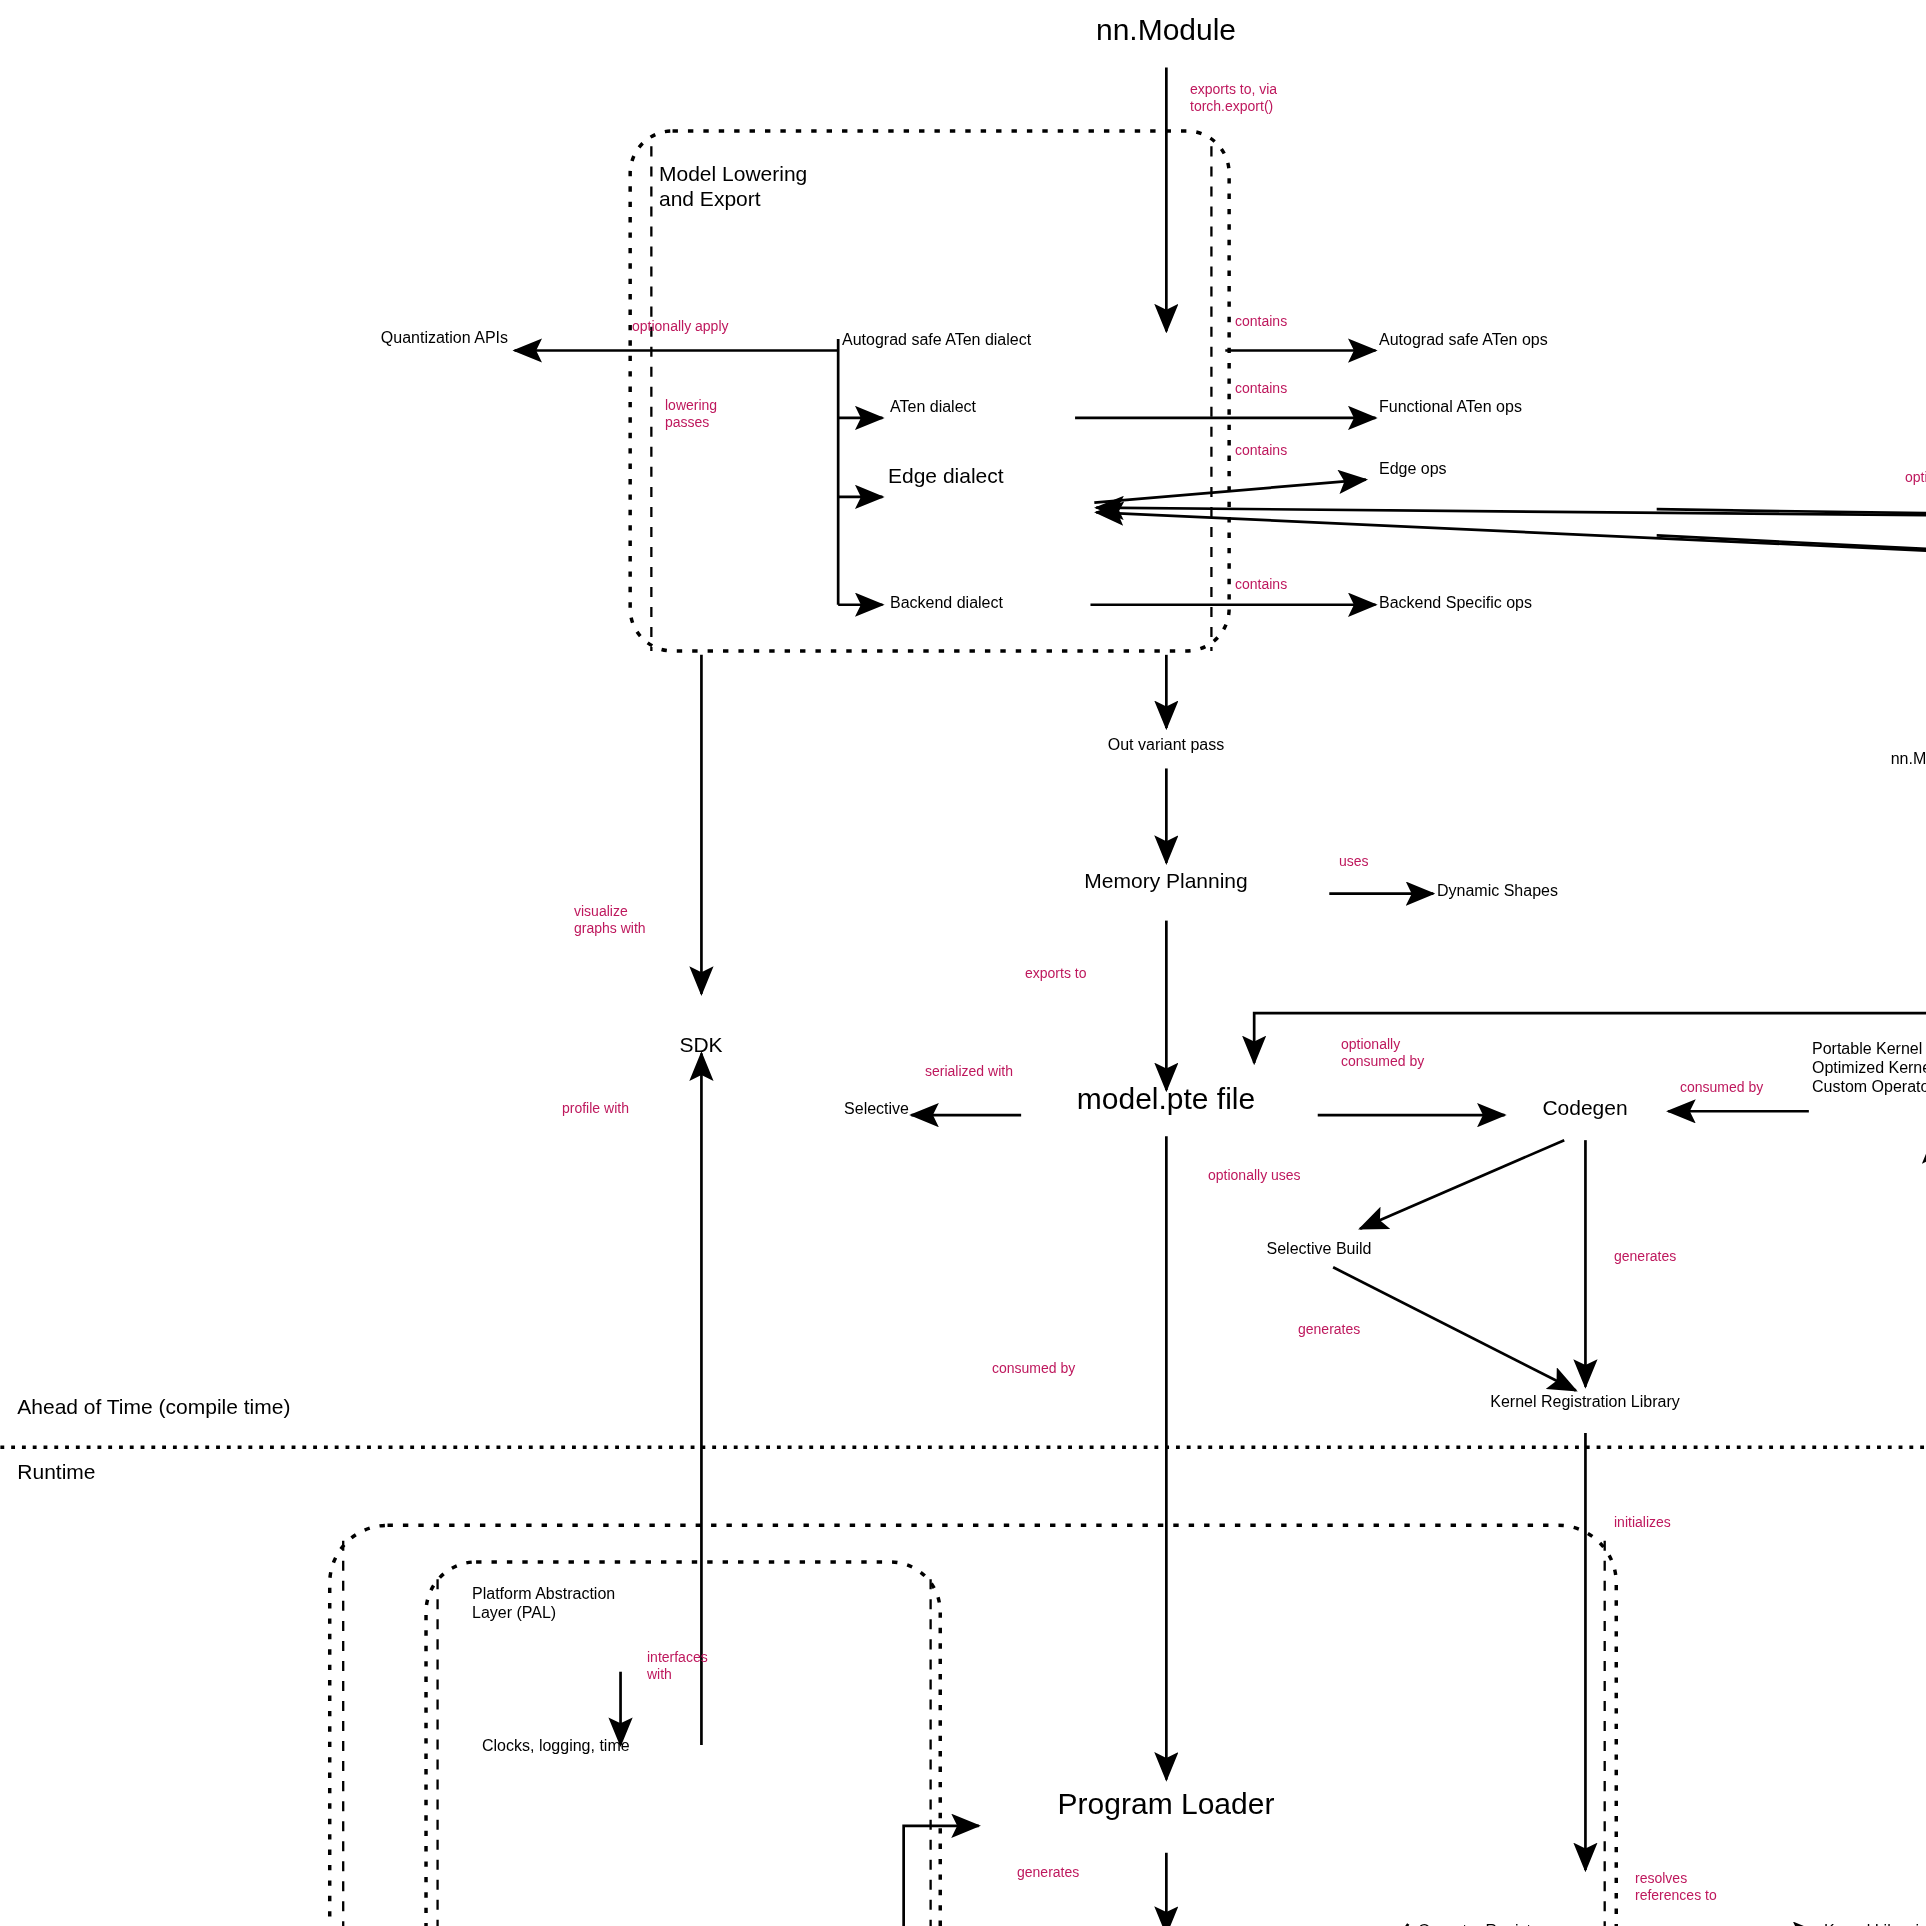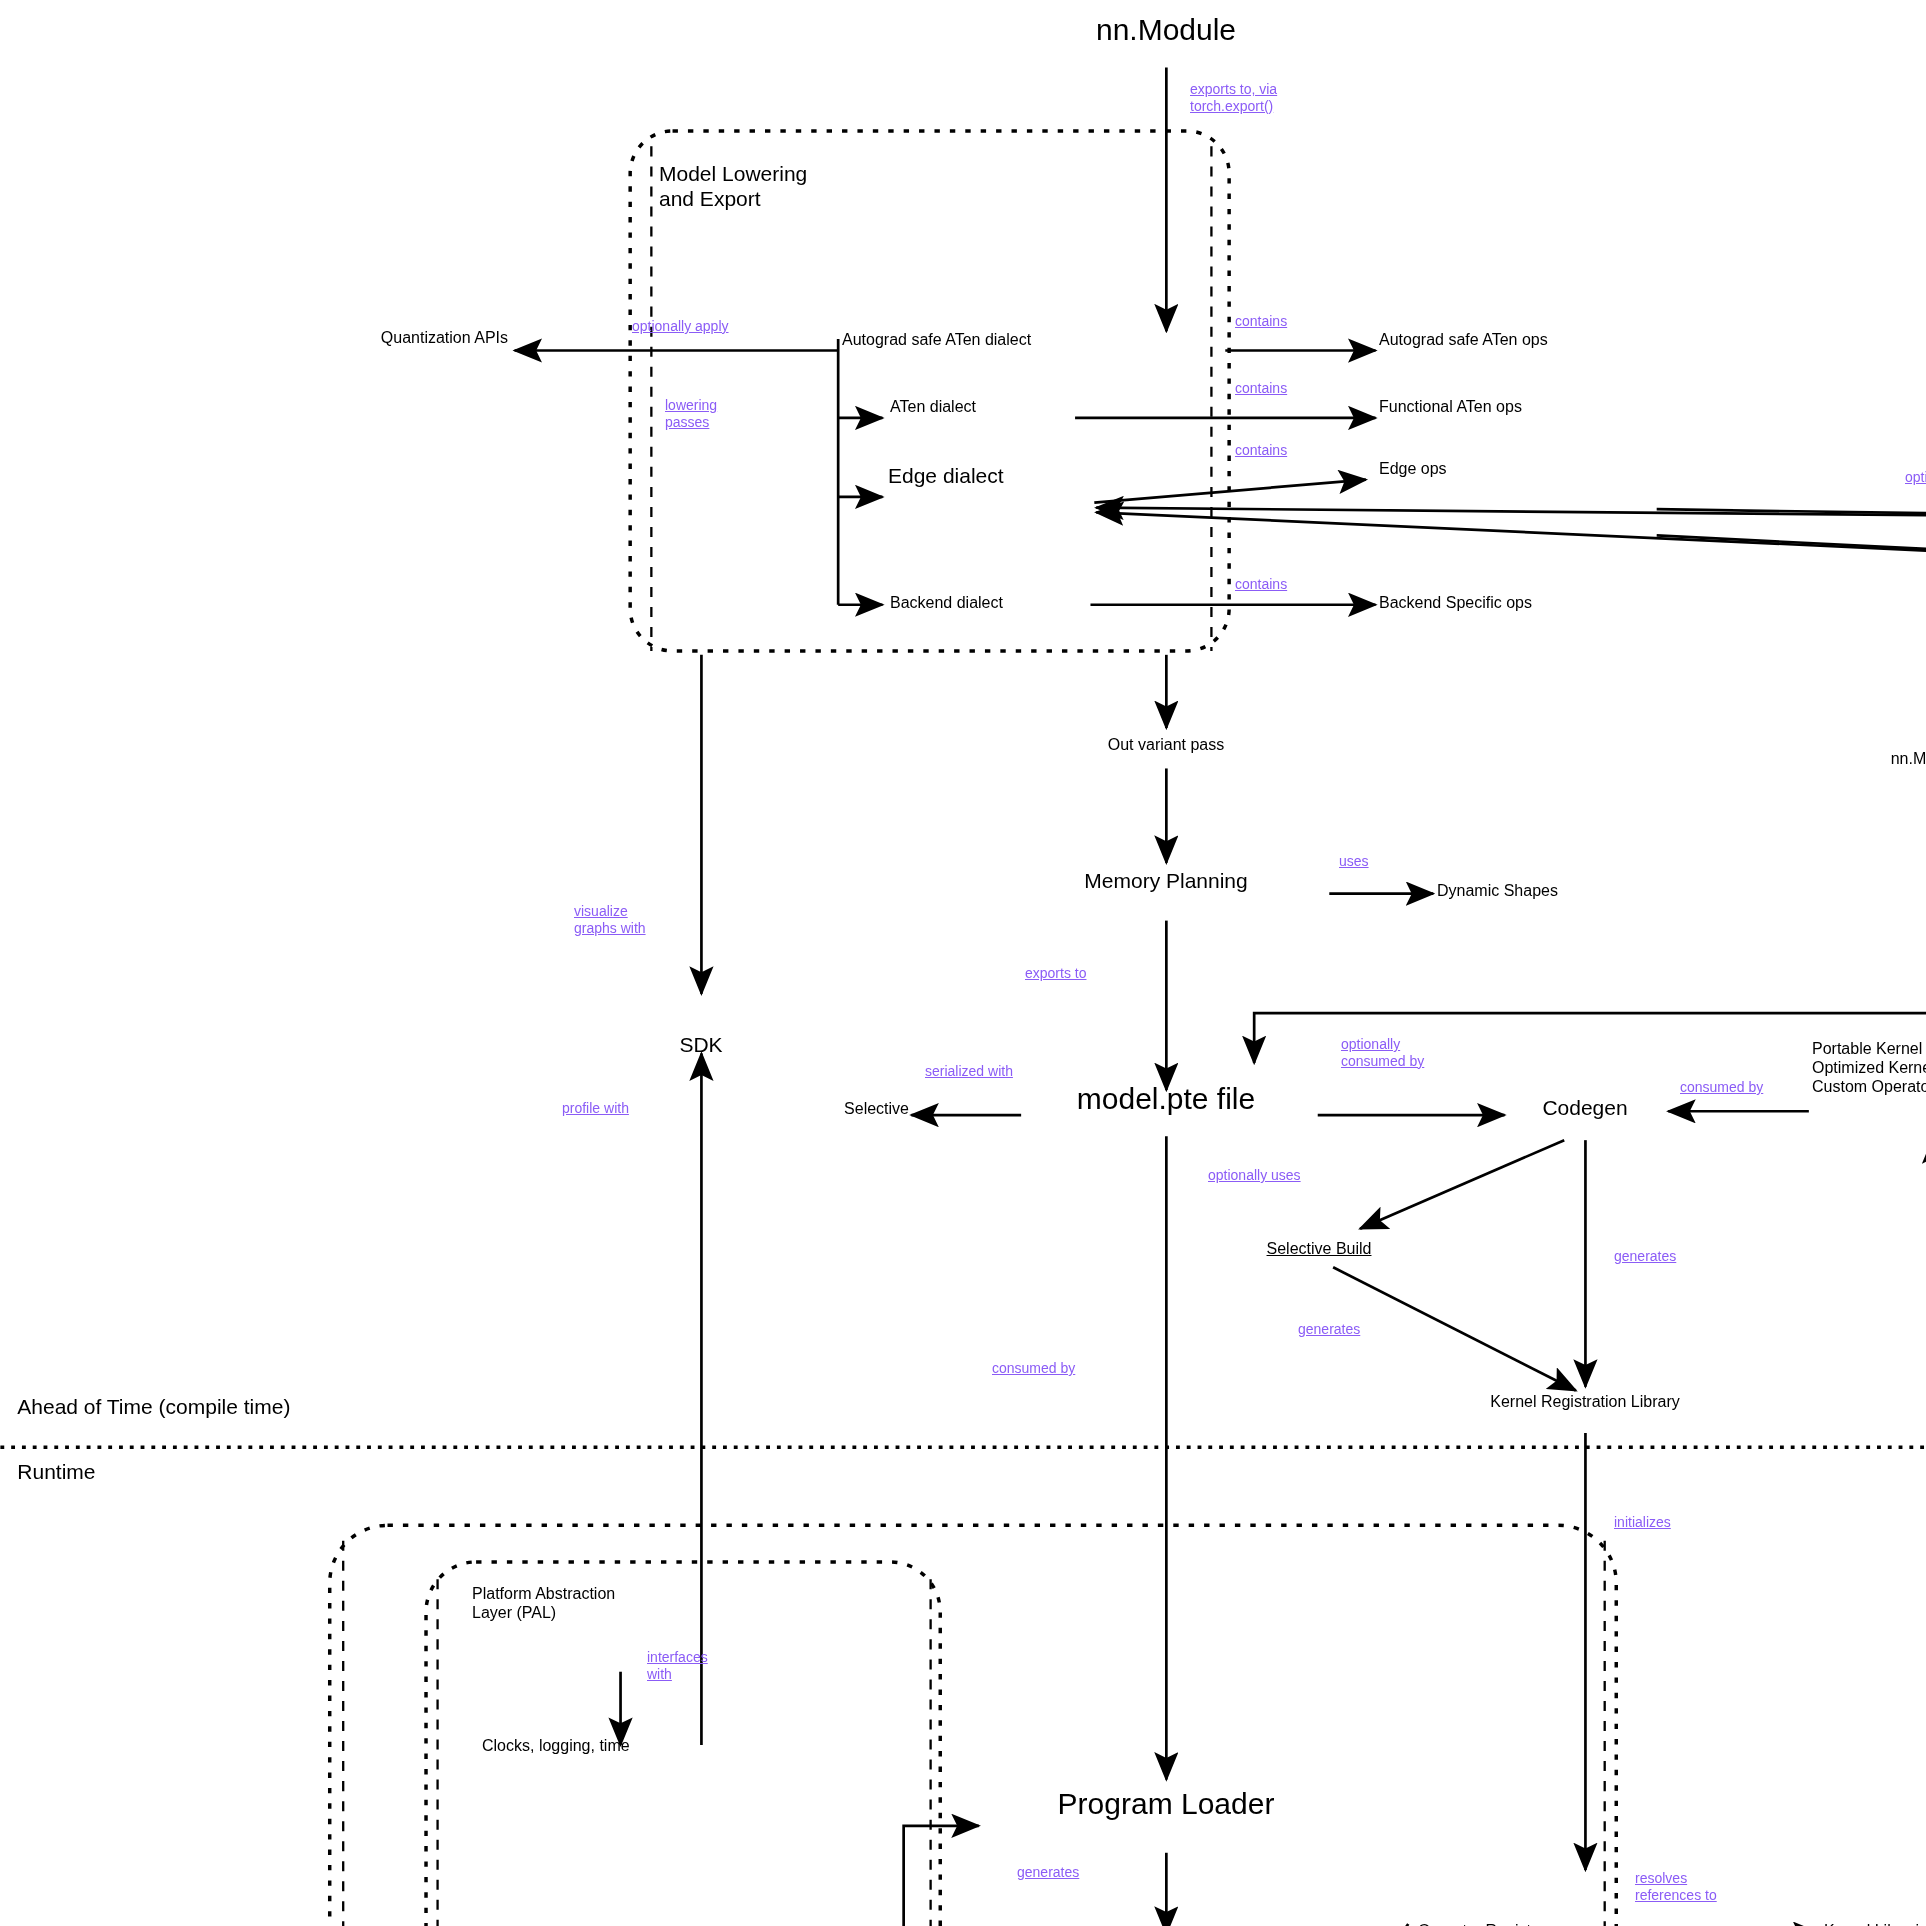--- a/index.html
+++ b/index.html
@@ -25,25 +25,24 @@
   }
   .node {
     position: absolute;
     color: #000000;
     font-family: "Liberation Sans", sans-serif;
     white-space: pre;
     line-height: 1.18;
   }
   .lbl {
     position: absolute;
-    color: #8b5cf6;
+    color: #be185d;
     font-family: "Liberation Sans", sans-serif;
     white-space: pre;
     line-height: 1.2;
-    text-decoration: underline;
   }
   
   .s-xl  { font-size: 30px; }
   .s-lg  { font-size: 21px; }
   .s-md  { font-size: 16px; }
   .s-lbl { font-size: 14px; }
   .ctr { text-align: center; transform: translateX(-50%); }
   .rt  { text-align: right; transform: translateX(-100%); }
 </style>
 </head>
@@ -232,21 +231,21 @@
 
   <div class="node s-lg ctr" style="left:1585px; top:1096px;">Codegen</div>
 
   <div class="lbl s-lbl" style="left:1680px; top:1079px;">consumed by</div>
 
   <div class="node s-md" style="left:1812px; top:1040px;">Portable Kernel Library
 Optimized Kernel Library
 Custom Operator Library</div>
 
   <div class="lbl s-lbl" style="left:1208px; top:1167px;">optionally uses</div>
-  <div class="node s-md ctr" style="left:1319px; top:1240px;text-decoration:underline;">Selective Build</div>
+  <div class="node s-md ctr" style="left:1319px; top:1240px;">Selective Build</div>
 
   <div class="lbl s-lbl" style="left:1614px; top:1248px;">generates</div>
   <div class="lbl s-lbl" style="left:1298px; top:1321px;">generates</div>
 
   <div class="node s-md ctr" style="left:1585px; top:1393px;">Kernel Registration Library</div>
 
   <div class="lbl s-lbl" style="left:992px; top:1360px;">consumed by</div>
 
   <div class="node s-lg" style="left:17.3px; top:1395px;">Ahead of Time (compile time)</div>
   <div class="node s-lg" style="left:17.3px; top:1460px;">Runtime</div>

